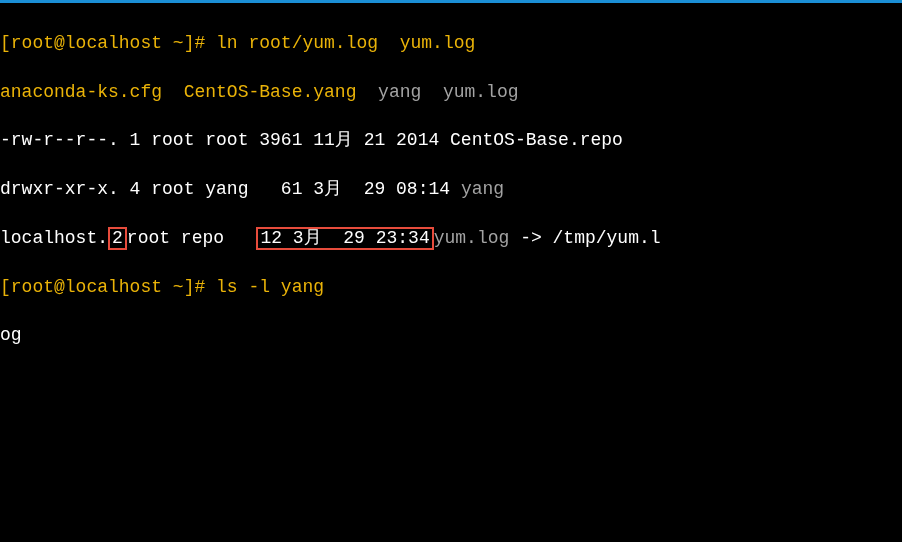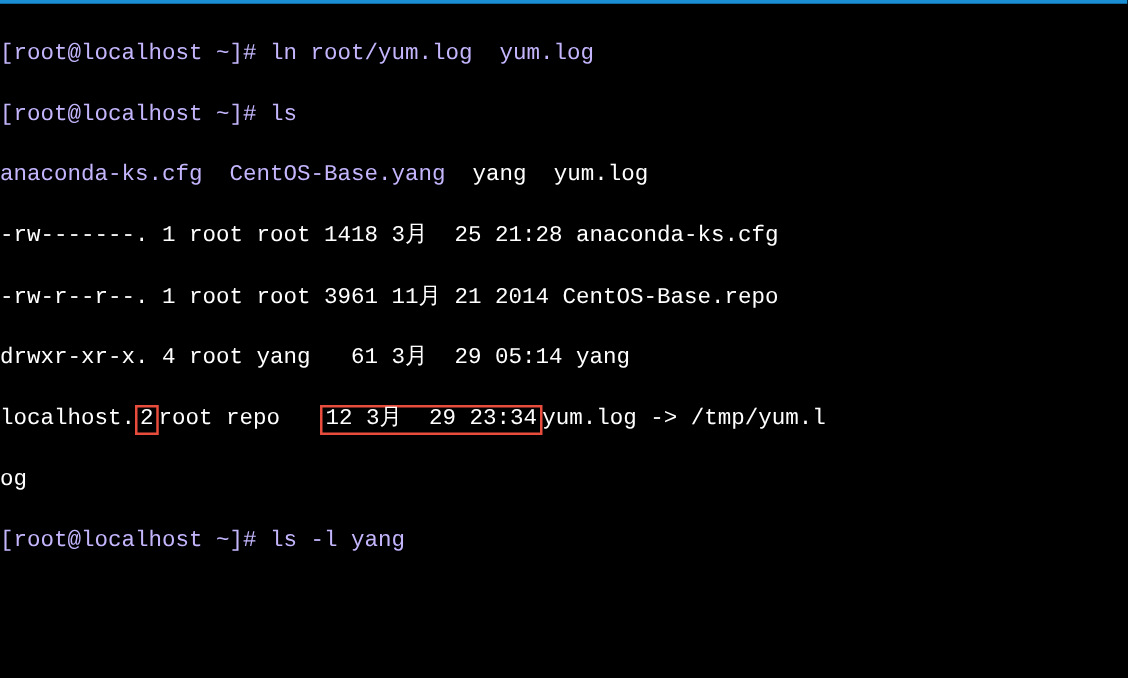--- a/index.html
+++ b/index.html
@@ -14,49 +14,47 @@
     height: 542px;
     overflow: hidden;
   }
   .terminal {
     padding: 4px 0 0 0;
     white-space: pre;
   }
   .line {
     display: block;
   }
-  .cyan { color: #ffffff; }
-  .white { color: #c4b5fd; margin-top: 18px; }
+  .cyan { color: #a3a3a3; }
+  .white { color: #eab308; margin-top: 18px; }
   .red-box {
     border: 2px solid #e74c3c;
     padding: 0 2px;
     display: inline-block;
     line-height: 1.1;
   }
   .topbar {
     background: #1b8fd6;
     height: 3px;
     width: 902px;
   }
 </style>
 </head>
 <body>
 
 <div class="topbar"></div>
 
 <div class="terminal">
 <span class="line"><span class="white">[root@localhost ~]# </span><span class="white">ln root/yum.log  yum.log</span></span>
-<span class="line"><span class="white">[root@localhost ~]# </span><span class="white">ls</span></span>
 <span class="line"><span class="white">anaconda-ks.cfg</span>  <span class="white">CentOS-Base.yang</span>  <span class="cyan">yang</span>  <span class="cyan">yum.log</span></span>
-<span class="line">-rw-------. 1 root root 1418 3月  25 21:28 anaconda-ks.cfg</span>
 <span class="line">-rw-r--r--. 1 root root 3961 11月 21 2014 CentOS-Base.repo</span>
-<span class="line"><span>drwxr-xr-x. 4 root yang   61 3月  29 05:14 </span><span class="cyan">yang</span></span>
+<span class="line"><span>drwxr-xr-x. 4 root yang   61 3月  29 08:14 </span><span class="cyan">yang</span></span>
 <span class="line"><span>localhost.</span><span class="red-box"><span>2</span></span><span>root repo   </span><span class="red-box"><span>12 3月  29 23:34</span></span><span class="cyan">yum.log</span><span> -&gt; /tmp/yum.l</span></span>
+<span class="line"><span class="white">[root@localhost ~]# </span><span class="white">ls -l yang</span></span>
 <span class="line">og</span>
-<span class="line"><span class="white">[root@localhost ~]# </span><span class="white">ls -l yang</span></span>
 
 
 
 
 
 
 
 </div>
 
 </body></html>

